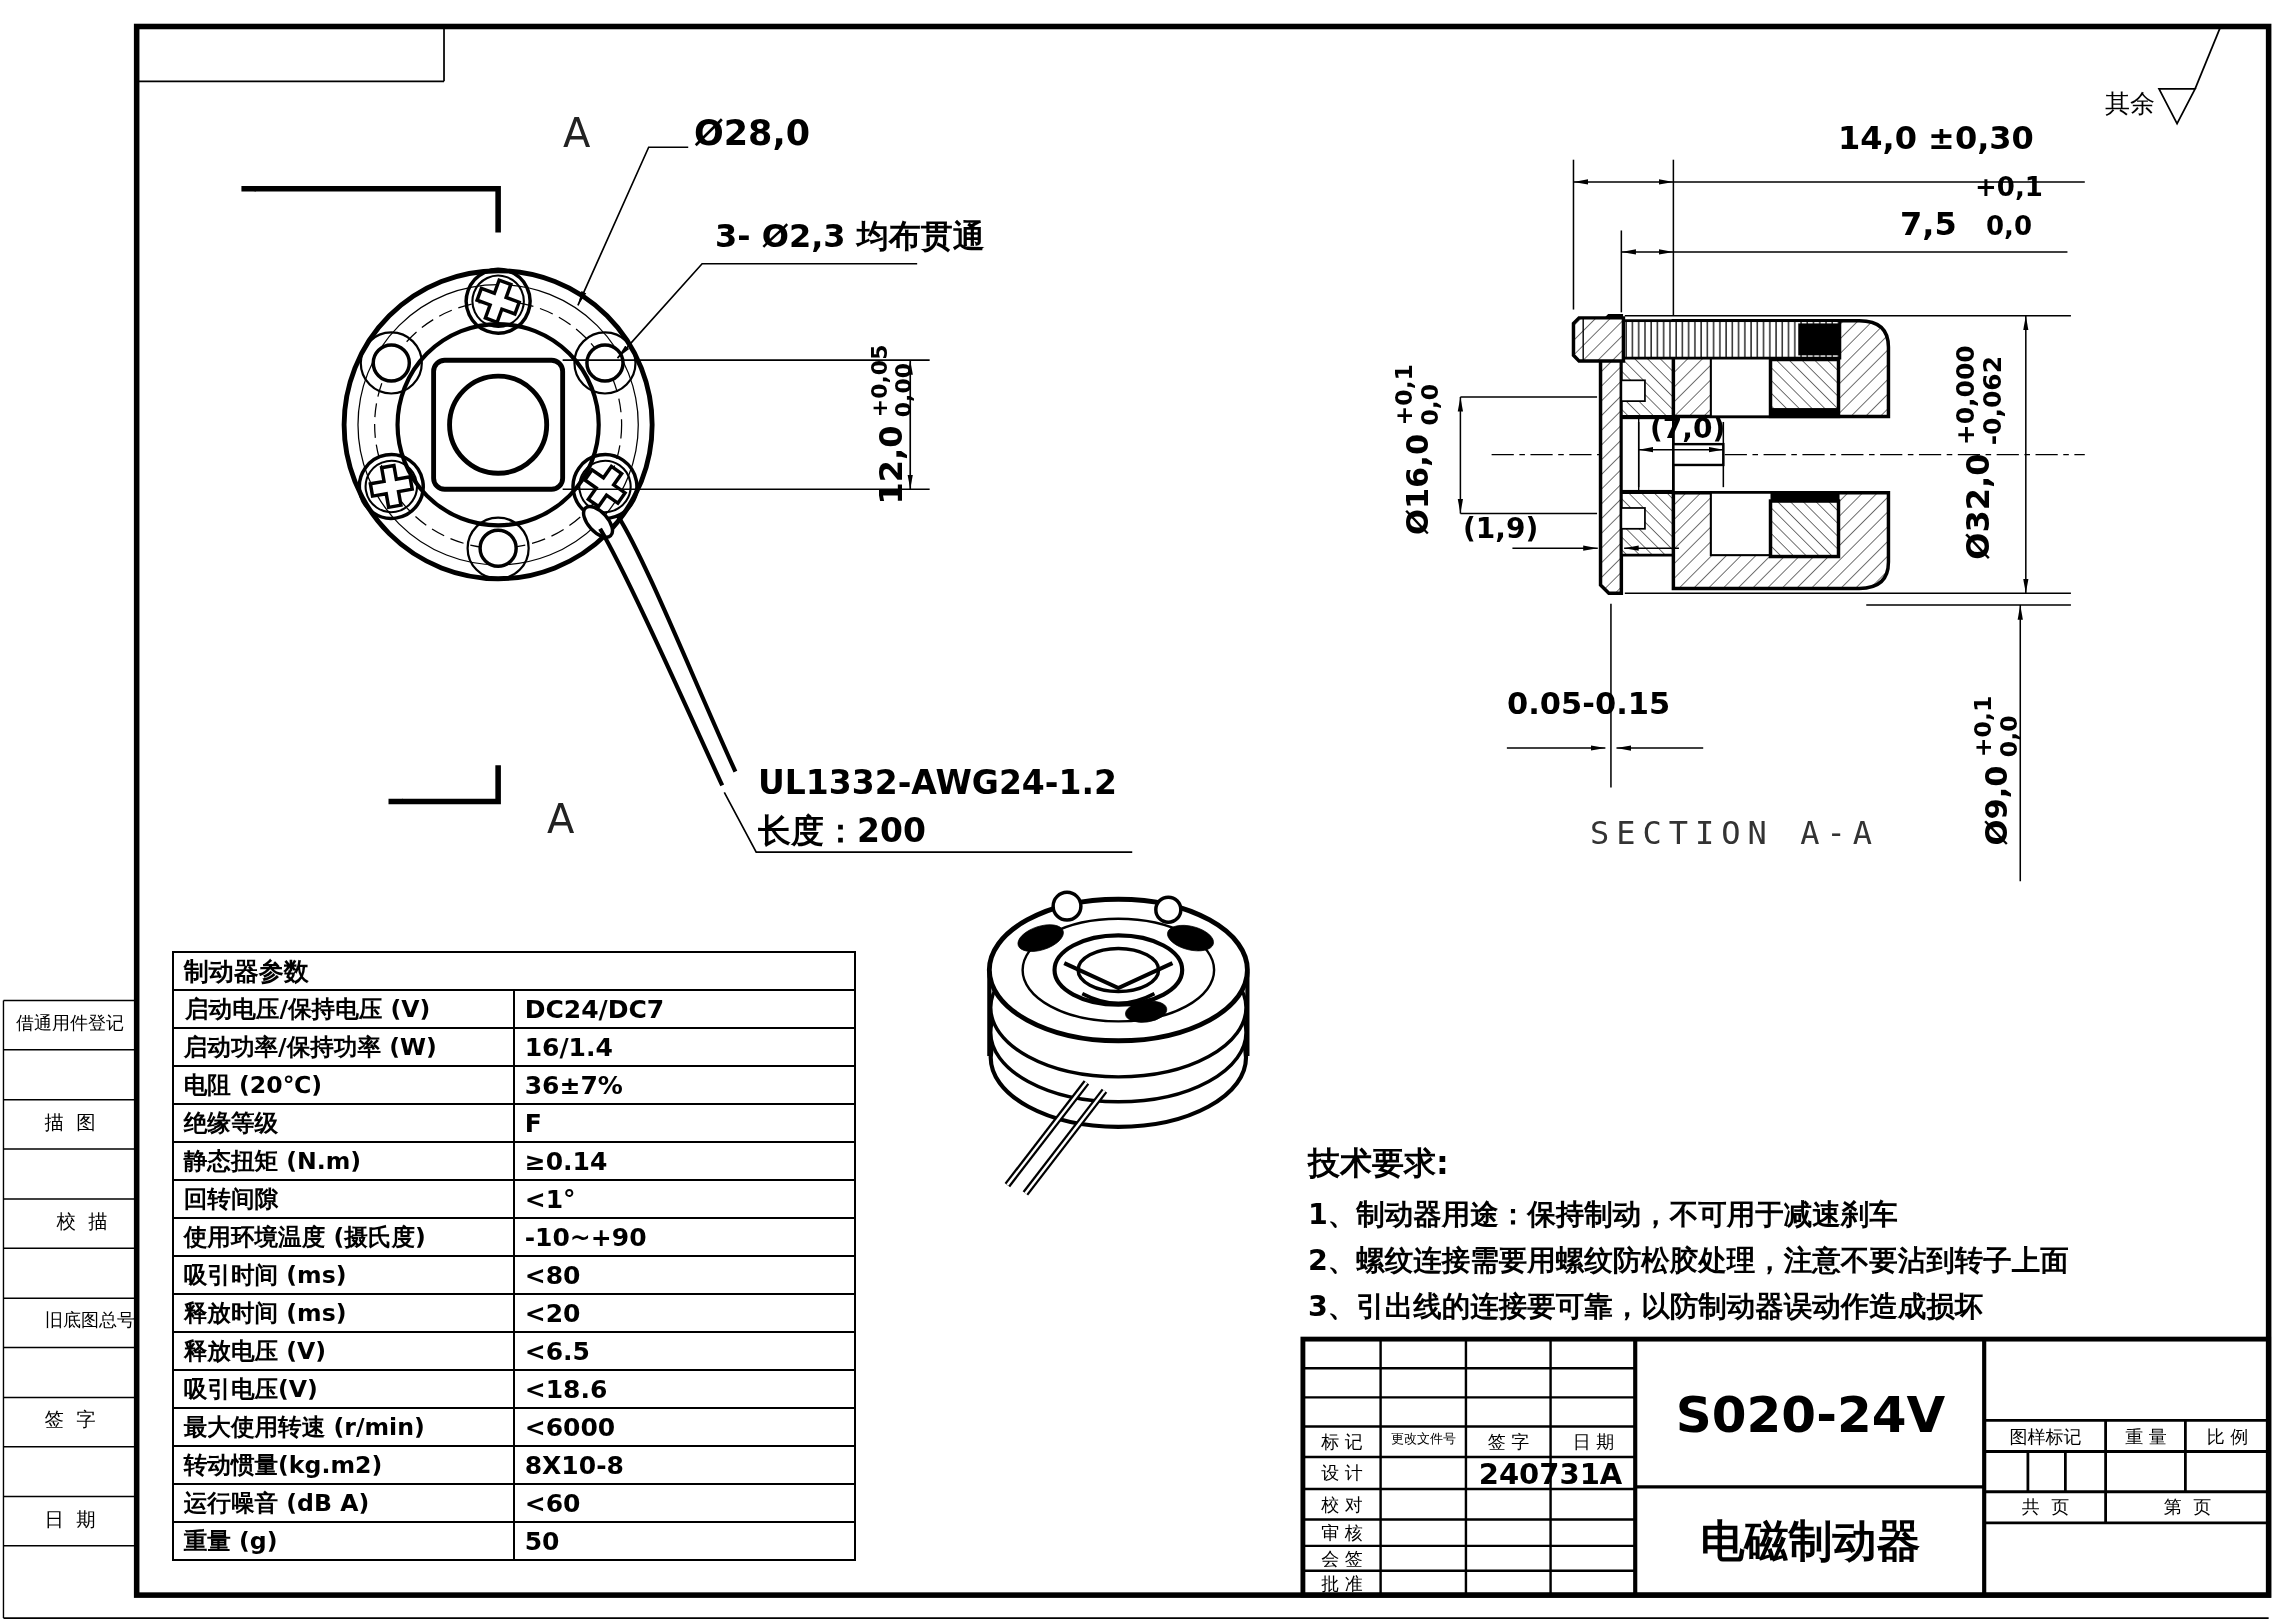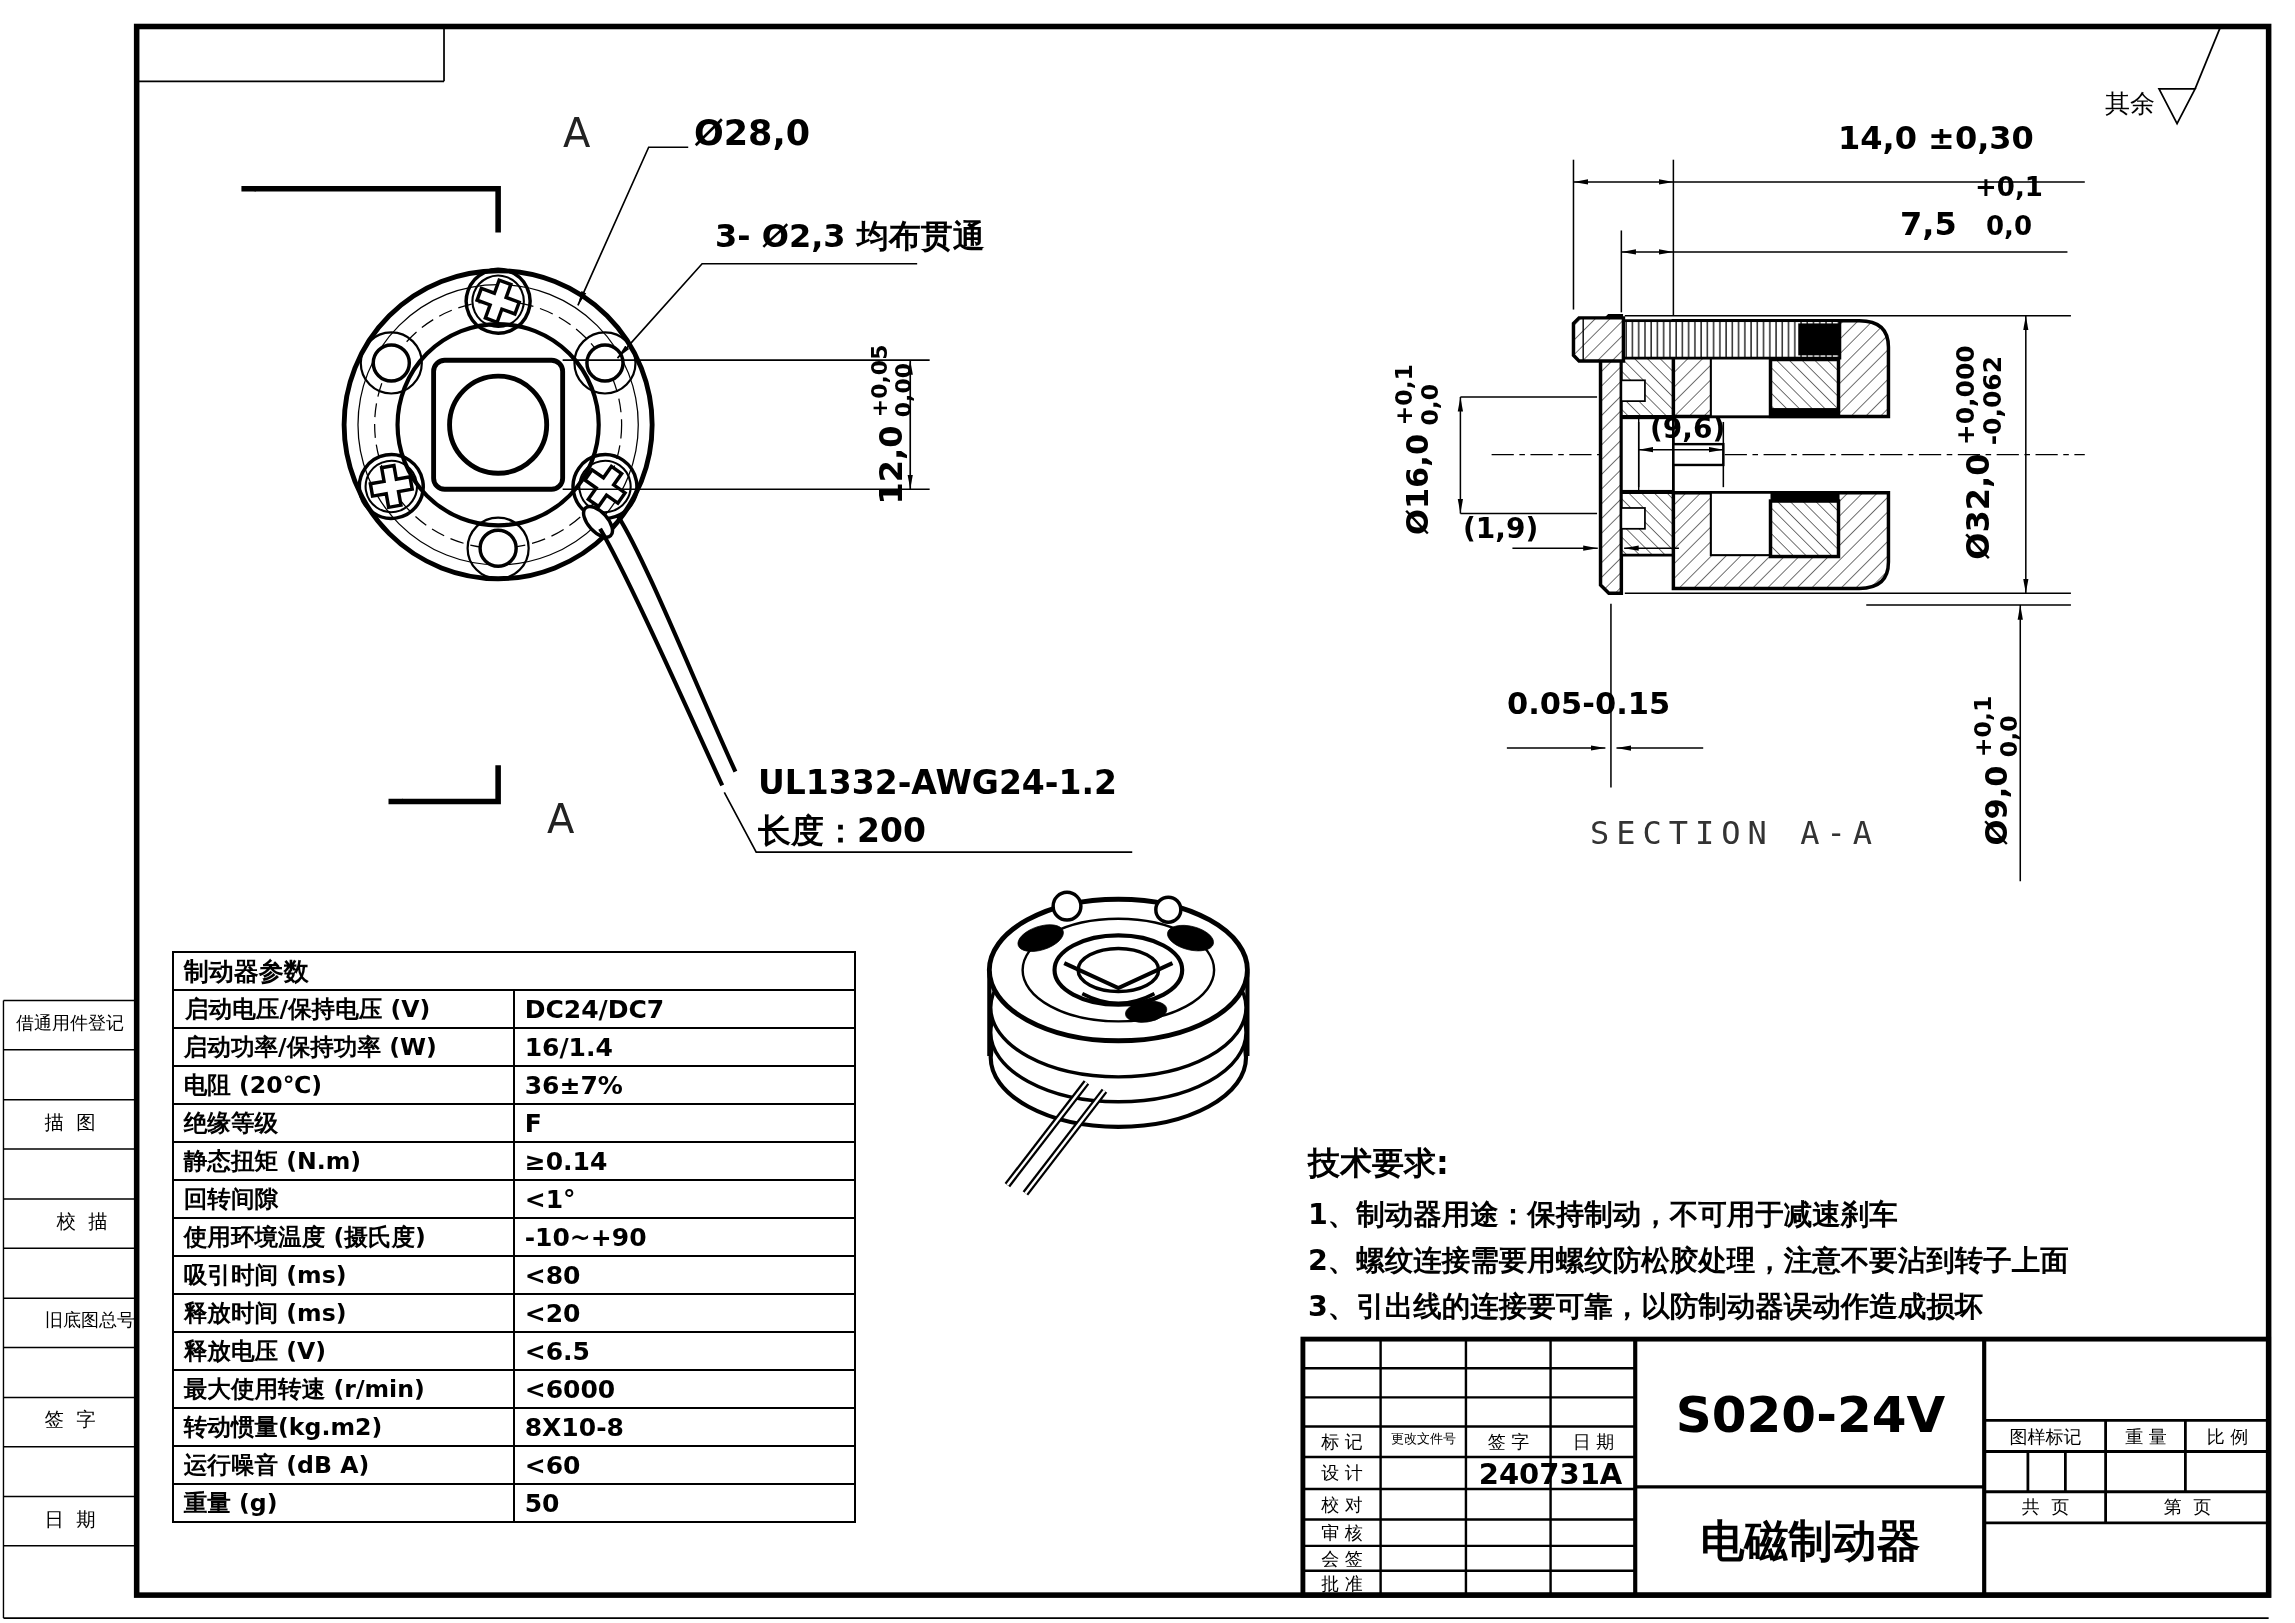--- a/index.html
+++ b/index.html
@@ -278,21 +278,21 @@
 <div class="t b" style="left:1975px;top:173px;font-size:26px;">+0,1</div>
 <div class="t b" style="left:1986px;top:212px;font-size:26px;">0,0</div>
 <div class="t rot" style="left:1324px;top:416px;width:187px;height:67px;">
   <span class="b" style="font-size:30.5px;">Ø16,0</span>
   <span class="tolcol" style="font-size:23.6px;">
     <span>+0,1</span>
     <span>0,0</span>
   </span>
 </div>
 <div class="t b" style="left:1463px;top:514px;font-size:28px;">(1,9)</div>
-<div class="t b" style="left:1650px;top:414px;font-size:28px;">(9,6)</div>
+<div class="t b" style="left:1650px;top:414px;font-size:28px;">(7,0)</div>
 <div class="t rot" style="left:1857px;top:418px;width:243px;height:69px;">
   <span class="b" style="font-size:32px;">Ø32,0</span>
   <span class="tolcol" style="font-size:25px;">
     <span>+0,000</span>
     <span>-0,062</span>
   </span>
 </div>
 <div class="t rot" style="left:1903px;top:737px;width:187px;height:67px;">
   <span class="b" style="font-size:30.5px;">Ø9,0</span>
   <span class="tolcol" style="font-size:23.6px;">
@@ -339,20 +339,24 @@
           <td>吸引时间 (ms)</td>
           <td class="val">&lt;80</td>
         </tr>
   <tr>
           <td>释放时间 (ms)</td>
           <td class="val">&lt;20</td>
         </tr>
   <tr>
           <td>释放电压 (V)</td>
           <td class="val">&lt;6.5</td>
+        </tr>
+  <tr>
+          <td>吸引电压(V)</td>
+          <td class="val">&lt;18.6</td>
         </tr>
   <tr>
           <td>最大使用转速 (r/min)</td>
           <td class="val">&lt;6000</td>
         </tr>
   <tr>
           <td>转动惯量(kg.m2)</td>
           <td class="val">8X10-8</td>
         </tr>
   <tr>

